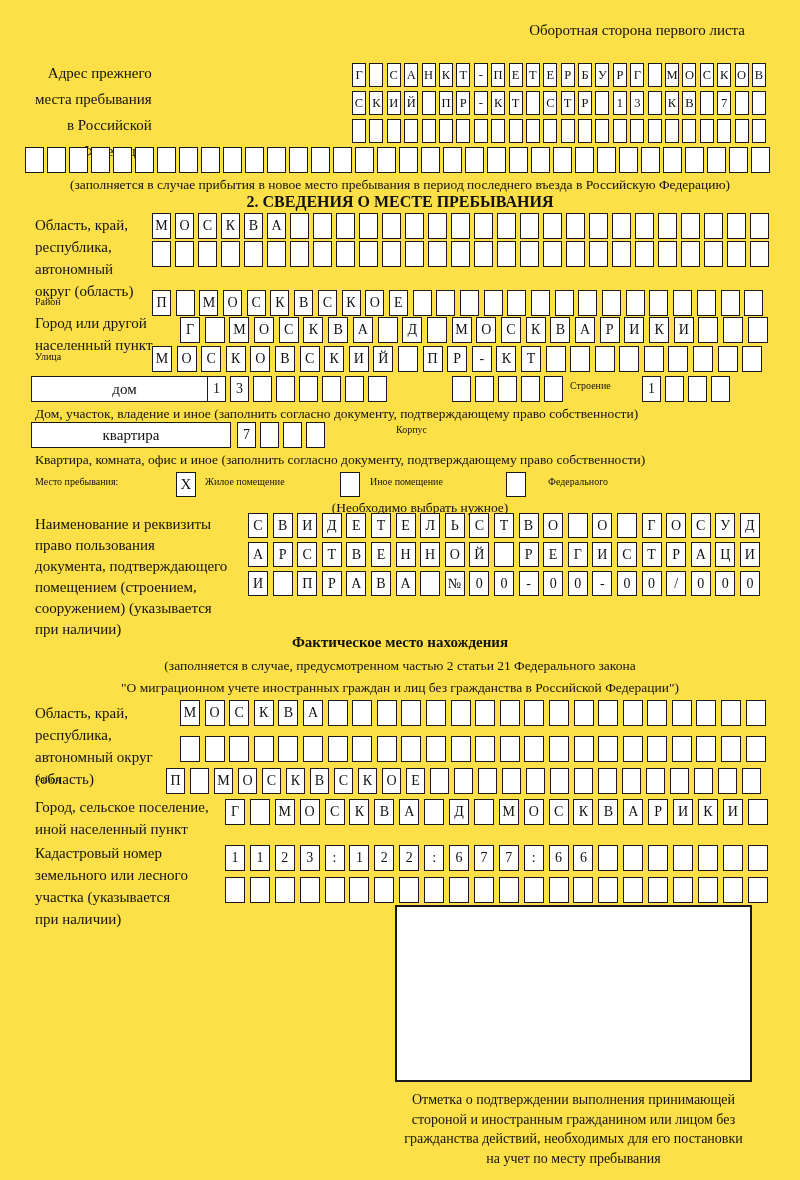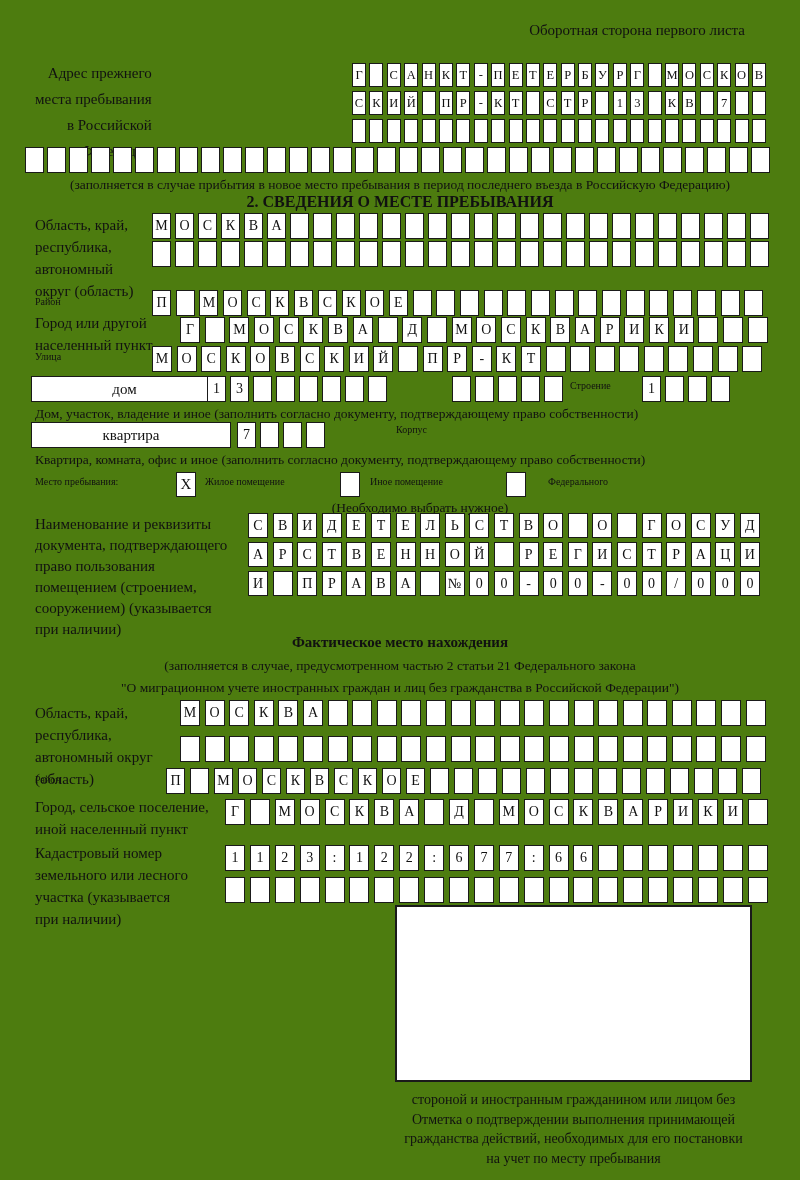--- a/index.html
+++ b/index.html
@@ -2,21 +2,21 @@
 <html><head>
 <meta charset="utf-8">
 <style>
   * { box-sizing: border-box; margin: 0; padding: 0; }
   html, body { background: #ffffff; }
   body {
     width: 800px; height: 1180px;
     font-family: "Liberation Serif", "DejaVu Serif", serif;
     color: #111;
   }
-  .page { position: relative; width: 800px; height: 1180px; background: #4d7c0f; overflow: hidden; }
+  .page { position: relative; width: 800px; height: 1180px; background: #fde047; overflow: hidden; }
   .hdr { position: absolute; top: 22px; left: 0; width: 745px; text-align: right; font-size: 15px; }
   .label { position: absolute; font-size: 15px; line-height: 26px; }
   .lh22 { line-height: 22px; }
   .lh21 { line-height: 21px; }
   .cap { position: absolute; font-size: 13.5px; }
   .cap-center { left: 0; width: 800px; text-align: center; }
   .title { position: absolute; left: 0; width: 800px; text-align: center; font-weight: bold; font-size: 16px; }
   .title-sm { font-size: 15px; }
   .cr { position: absolute; display: flex; gap: var(--g, 4px); }
   .cr .cell {
@@ -364,22 +364,22 @@
   <div class="cb" style="left:176px; top:472px;">X</div>
   <div class="inline-label" style="left:205px; top:476px;">Жилое помещение</div>
   <div class="cb" style="left:340px; top:472px;"></div>
   <div class="inline-label" style="left:370px; top:476px;">Иное помещение</div>
   <div class="cb" style="left:506px; top:472px;"></div>
   <div class="inline-label" style="left:548px; top:476px;">Федерального</div>
   <div class="cap" style="left:240px; top:500px; width:360px; text-align:center;">(Необходимо выбрать нужное)</div>
 
   <div class="label lh21" style="left:35px; top:514px;">
     <div>Наименование и реквизиты</div>
+    <div>право пользования</div>
     <div>документа, подтверждающего</div>
-    <div>право пользования</div>
     <div>помещением (строением,</div>
     <div>сооружением) (указывается</div>
     <div>при наличии)</div>
   </div>
   <div class="cr" style="left:248px; top:513px; --w:20px; --h:25px; --g:4.6px;">
       <span class="cell">С</span>
       <span class="cell">В</span>
       <span class="cell">И</span>
       <span class="cell">Д</span>
       <span class="cell">Е</span>
@@ -618,19 +618,19 @@
       <span class="cell"></span>
       <span class="cell"></span>
       <span class="cell"></span>
       <span class="cell"></span>
       <span class="cell"></span>
       <span class="cell"></span>
     </div>
 
   <div class="stampbox" style="left:395px; top:905px; width:357px; height:177px;"></div>
   <div class="stampnote" style="left:375px; top:1090px; width:397px;">
+    <div>Отметка о подтверждении выполнения принимающей</div>
     <div>стороной и иностранным гражданином или лицом без</div>
-    <div>Отметка о подтверждении выполнения принимающей</div>
     <div>гражданства действий, необходимых для его постановки</div>
     <div>на учет по месту пребывания</div>
   </div>
 
 </div>
 
 </body></html>

